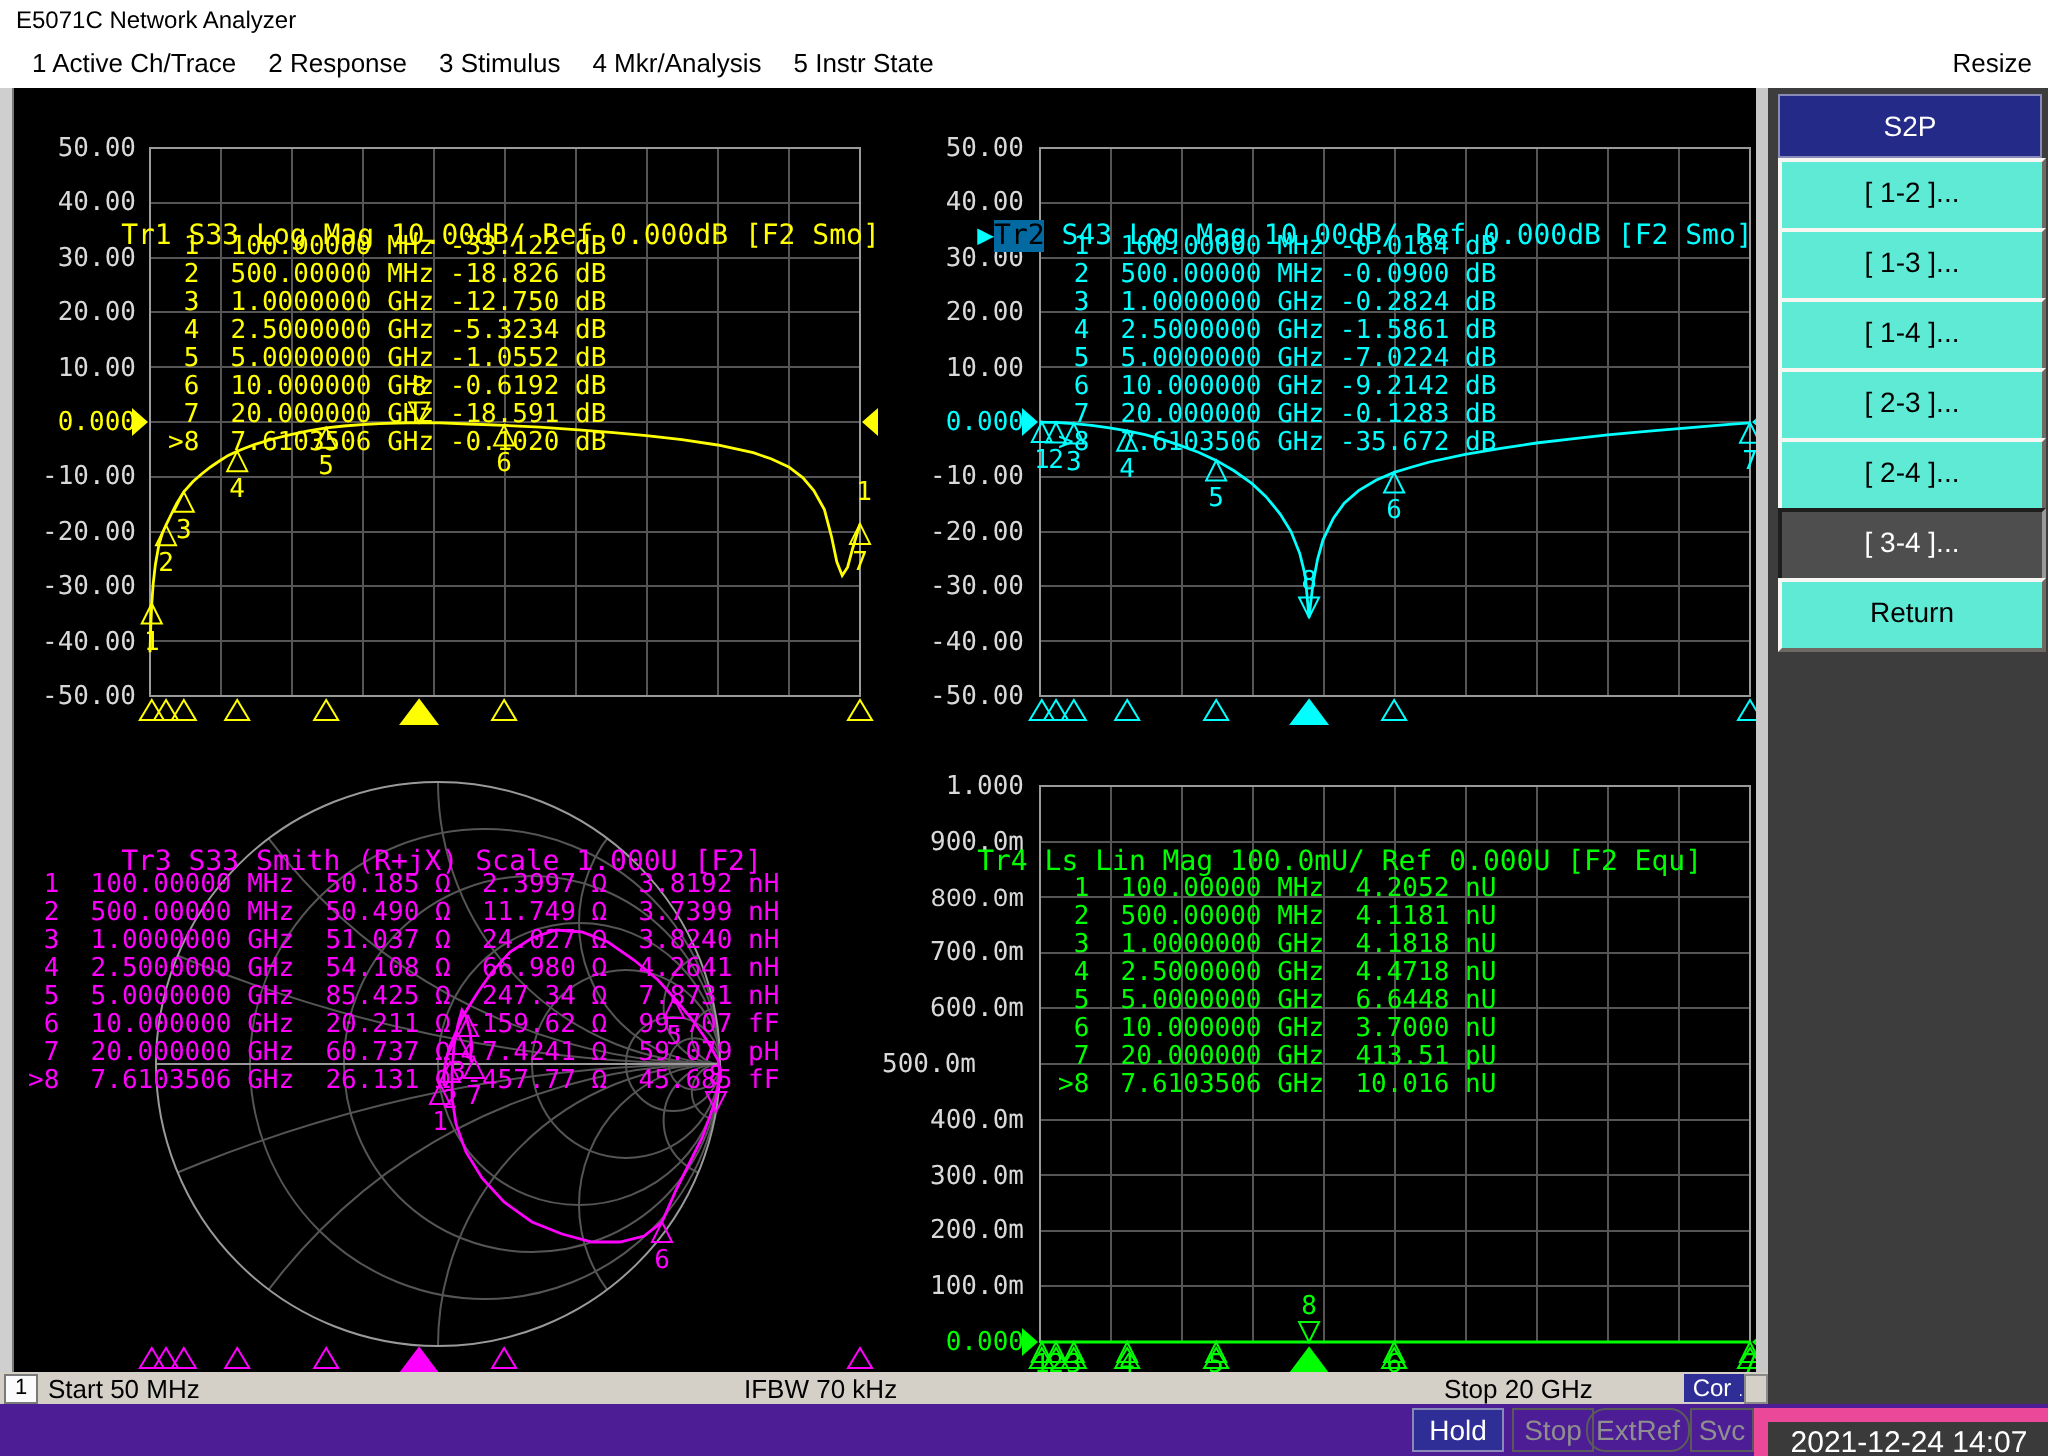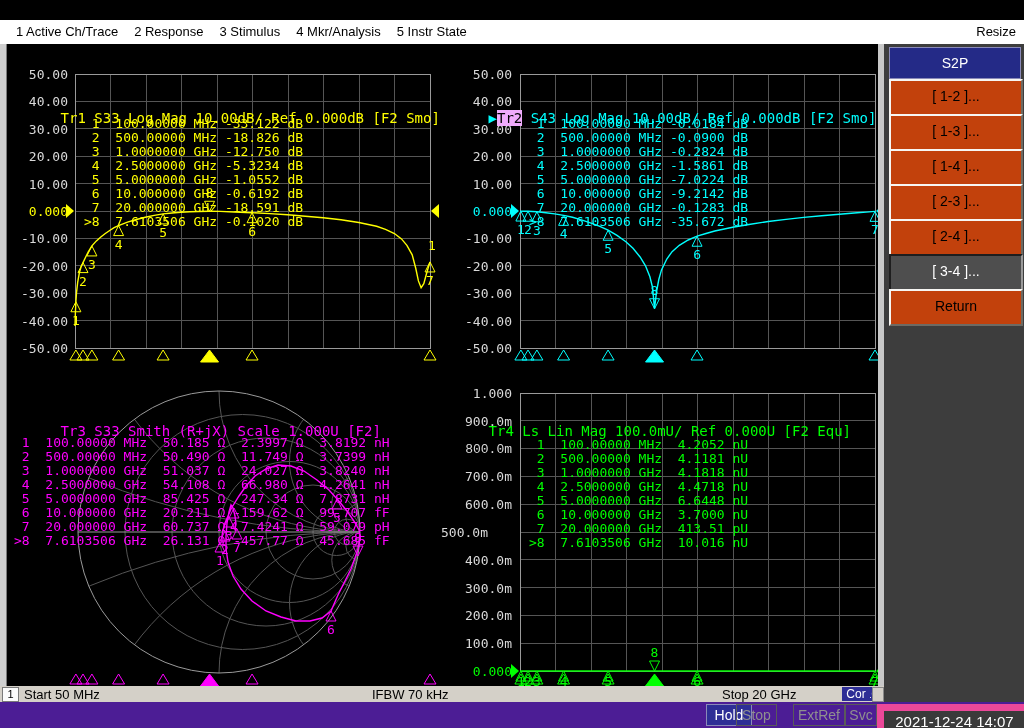--- a/index.html
+++ b/index.html
@@ -7,30 +7,30 @@
           font-family:"Liberation Sans",sans-serif;}
   .titlebar{position:absolute;left:0;top:0;width:1024px;height:20px;background:#ffffff;}
   .titlebar span{position:absolute;left:8px;top:3px;font-size:12px;color:#000;}
   .menubar{position:absolute;left:0;top:20px;width:1024px;height:24px;background:#ffffff;}
   .menu-item{display:inline-block;margin-left:16px;font-size:13px;color:#000;margin-top:4px;cursor:default;}
   .menu-resize{position:absolute;right:8px;top:4px;font-size:13px;color:#000;}
   .main{position:absolute;left:0;top:44px;width:884px;height:642px;background:#000;}
   svg{position:absolute;left:0;top:0;}
   .trc-header{position:absolute;font:14px "DejaVu Sans Mono",monospace;white-space:pre;z-index:5;}
   .trc-arrow{color:#00ffff;}
-  .tname.inv{background:#f0abfc;color:#000;}
+  .tname.inv{background:#0369a1;color:#000;}
   .mkr-table{position:absolute;font:13px "DejaVu Sans Mono",monospace;line-height:14px;white-space:pre;z-index:5;}
   .ax{position:absolute;font:13px "DejaVu Sans Mono",monospace;width:60px;height:14px;
       text-align:right;color:#d9d9d9;z-index:4;}
   .lstrip{position:absolute;left:0;top:44px;width:6px;height:642px;background:#cfcfcf;border-right:1px solid #7a7a7a;z-index:6;}
   .divider{position:absolute;left:878px;top:44px;width:6px;height:658px;background:#c8c8c8;z-index:6;}
   .sidebar{position:absolute;left:884px;top:44px;width:140px;height:658px;background:#3d3d3d;z-index:6;}
   .sk-title{position:absolute;left:5px;top:3px;width:130px;height:30px;background:#242a87;color:#fff;
             font-size:14px;text-align:center;line-height:30px;border:1px solid #8a8ab8;}
-  .skbtn{position:absolute;left:5px;width:130px;height:33px;background:#c2410c;color:#000;font-size:14px;
+  .skbtn{position:absolute;left:5px;width:130px;height:33px;background:#5eead4;color:#000;font-size:14px;
          text-align:center;line-height:31px;border:2px solid;border-color:#f7f6f3 #6e6a63 #6e6a63 #f7f6f3;cursor:default;}
   .skbtn.active{background:#4e4e4e;color:#fff;border-color:#1e1e1e #9a9a9a #9a9a9a #1e1e1e;}
   .statusbar{position:absolute;left:0;top:686px;width:884px;height:16px;background:#d4d0c8;font-size:13px;color:#000;z-index:7;}
   .chbox{position:absolute;left:2px;top:1px;width:15px;height:13px;background:#fbfbfb;border:1px solid #7a7a7a;
          font-size:11px;text-align:center;line-height:13px;}
   .st-start{position:absolute;left:24px;top:1px;}
   .st-ifbw{position:absolute;left:372px;top:1px;}
   .st-stop{position:absolute;left:722px;top:1px;}
   .badge{position:absolute;top:1px;height:14px;background:#2e2e96;color:#fff;font-size:12px;
          text-align:center;line-height:14px;}
@@ -38,20 +38,23 @@
   .sysbar{position:absolute;left:0;top:702px;width:1024px;height:26px;background:#4c1d95;font-size:14px;z-index:7;}
   .sysbtn{position:absolute;top:2px;height:20px;text-align:center;line-height:20px;color:#8f8f8f;border:1px solid #5a5a5a;}
   .sysbtn.on{background:#2e2e96;color:#fff;border-color:#8a8ab8;}
   .datebox{position:absolute;left:877px;top:2px;width:141px;height:21px;color:#fff;font-size:15px;
            text-align:center;line-height:21px;border:7px solid #ec4899;background:#3a3a3a;}
 </style>
 </head>
 <body>
 
 <div class="screen">
+  <div class="titlebar">
+    <span>E5071C Network Analyzer</span>
+  </div>
   <div class="menubar">
     <span id="menu-items"><span class="menu-item">1 Active Ch/Trace</span><span class="menu-item">2 Response</span><span class="menu-item">3 Stimulus</span><span class="menu-item">4 Mkr/Analysis</span><span class="menu-item">5 Instr State</span></span>
     <span class="menu-resize">Resize</span>
   </div>
 
   <div class="main" id="main">
     <svg id="plots" width="884" height="642" viewBox="0 44 884 642">
         <g stroke="#555555" stroke-width="1" shape-rendering="crispEdges">
           <line x1="110.5" y1="74" x2="110.5" y2="348"></line>
           <line x1="75" y1="101.4" x2="430" y2="101.4"></line>
@@ -338,18 +341,18 @@
     <span class="st-start">Start 50 MHz</span>
     <span class="st-ifbw">IFBW 70 kHz</span>
     <span class="st-stop">Stop 20 GHz</span>
     <span class="badge" style="left:843px;width:40px;">16/16</span>
     <span class="badge" style="left:842px;width:28px;">Cor</span>
     <span class="endbox"></span>
   </div>
 
   <div class="sysbar">
     <span class="sysbtn on" style="left:706px;width:44px;">Hold</span>
-    <span class="sysbtn" style="left:736px;width:39px;">Stop</span>
-    <span class="sysbtn" style="left:793px;width:50px;">ExtRef</span>
+    <span class="sysbtn" style="left:756px;width:39px;">Stop</span>
+    <span class="sysbtn" style="left:793px;width:50px;border-radius:10px;">ExtRef</span>
     <span class="sysbtn" style="left:845px;width:30px;">Svc</span>
     <span class="datebox">2021-12-24 14:07</span>
   </div>
 </div>
 
 </body></html>

